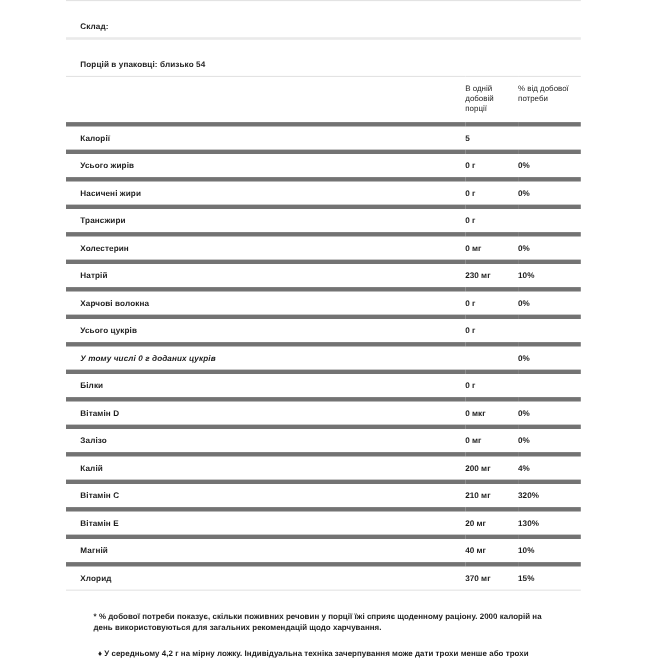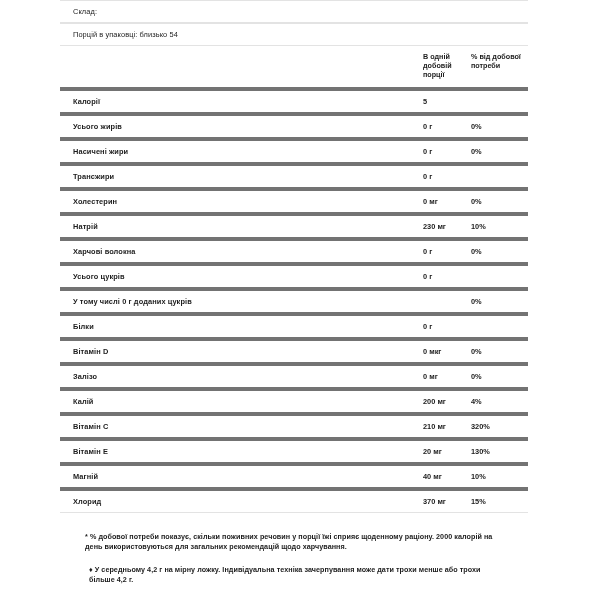--- a/index.html
+++ b/index.html
@@ -26,24 +26,25 @@
     border-top: 1px solid #e3e3e3;
     height: 0;
     font-size: 0;
     line-height: 0;
   }
 
   
   .intro-row {
     padding: 6px 0 5px 13px;
     font-size: 7.4px;
-    font-weight: normal;
+    font-weight: bold;
     letter-spacing: 0.1px;
     line-height: 10px;
     white-space: nowrap;
+    margin-top: 12px;
   }
 
   
   .nut-table {
     width: 100%;
     border-collapse: collapse;
     table-layout: fixed;
   }
   .nut-table td, .nut-table th {
     border-top: 4px solid #737373;
@@ -53,36 +54,37 @@
   }
   .col-name   { width: 363px; }
   .col-value  { width: 48px; }
   .col-pct    { width: 57px; }
 
   .hdr td {
     border-top: 1px solid #e3e3e3;
   }
   .hdr .h-cell {
     font-size: 7.2px;
-    font-weight: bold;
+    font-weight: normal;
     line-height: 9.2px;
     padding: 6px 4px 7px 0;
     color: #1c1c1c;
   }
   .hdr .h-blank { padding: 6px 0 7px 13px; }
 
   .nut-row .n-name {
     font-size: 7.4px;
     font-weight: bold;
     line-height: 10px;
     padding: 6px 4px 5px 13px;
     letter-spacing: 0.1px;
     white-space: nowrap;
   }
   .nut-row .n-name.italic {
+    font-style: italic;
     font-weight: bold;
   }
   .nut-row .n-val,
   .nut-row .n-pct {
     font-size: 7.4px;
     font-weight: bold;
     line-height: 10px;
     padding: 6px 4px 5px 0;
     white-space: nowrap;
   }

